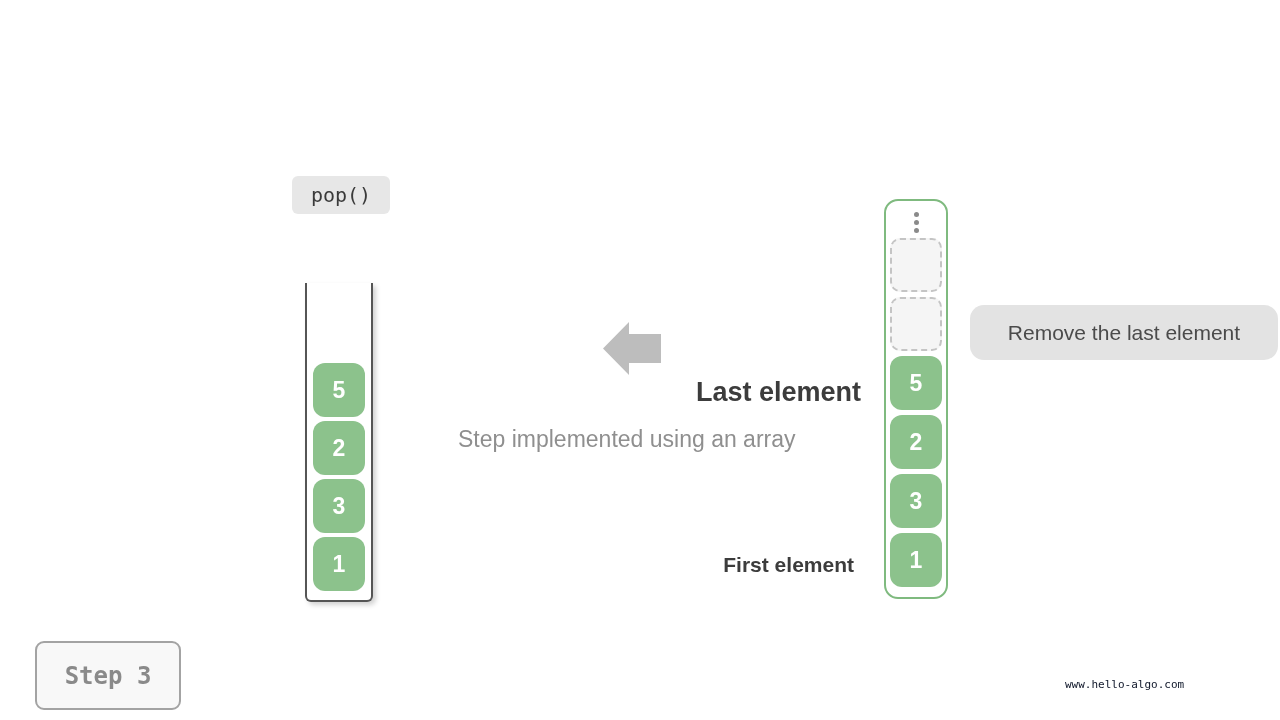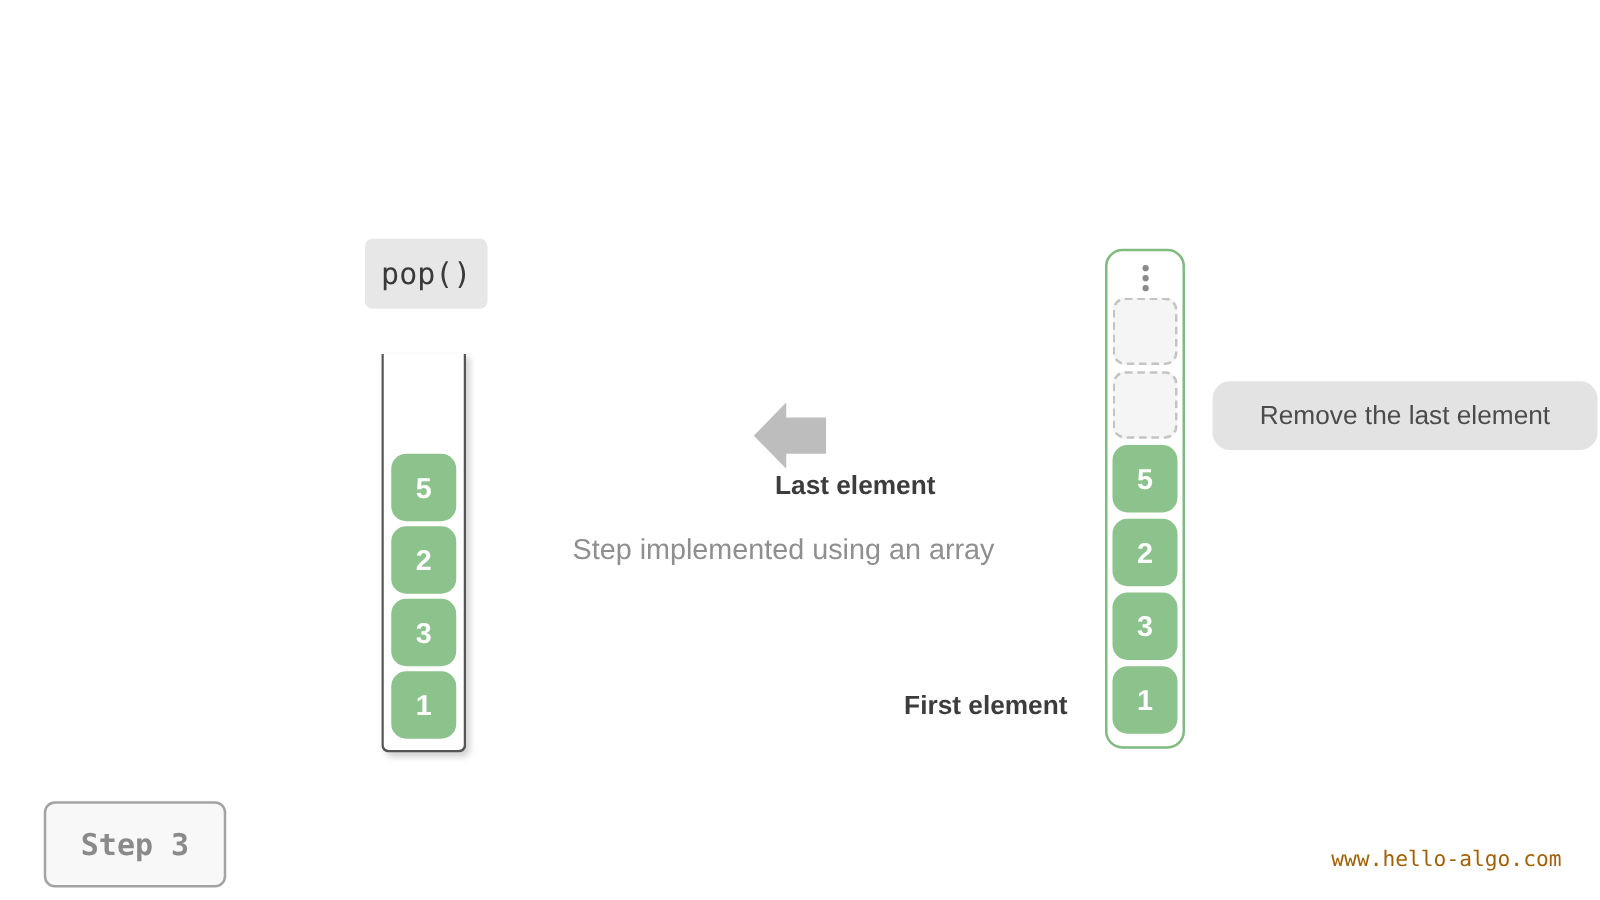--- a/index.html
+++ b/index.html
@@ -11,24 +11,24 @@
     --dark-text:#3c3c3c;
     --mid-gray-text:#8f8f8f;
     --container-border:#555555;
   }
   *{margin:0;padding:0;box-sizing:border-box;}
   body{background:#ffffff;font-family:"Liberation Sans",sans-serif;}
   .canvas{position:relative;width:1280px;height:720px;background:#ffffff;overflow:hidden;}
 
   
   .op-label{
-    position:absolute;left:292px;top:191px;width:98px;height:56px;
+    position:absolute;left:292px;top:176px;width:98px;height:38px;
     background:var(--label-bg);border-radius:6px;
     display:flex;align-items:center;justify-content:center;
-    font-family:"DejaVu Sans Mono",monospace;font-size:24px;color:#3a3a3a;
+    font-family:"DejaVu Sans Mono",monospace;font-size:20px;color:#3a3a3a;
   }
 
   
   .left-stack{
     position:absolute;left:305px;top:283px;width:68px;height:319px;
     border-left:2px solid var(--container-border);
     border-right:2px solid var(--container-border);
     border-bottom:2px solid var(--container-border);
     border-radius:0 0 6px 6px;
     box-shadow:3px 3px 5px rgba(0,0,0,0.18);
@@ -52,22 +52,22 @@
   .empty-slot{
     width:52px;height:54px;border-radius:10px;flex:0 0 auto;
     border:2px dashed #c4c4c4;background:#f5f5f5;
   }
 
   
   .arrow{position:absolute;left:603px;top:322px;width:58px;height:53px;}
 
   
   .last-el{
-    position:absolute;left:620px;top:377px;width:241px;
-    font-size:21px;font-weight:bold;color:var(--dark-text);
+    position:absolute;left:620px;top:377px;width:241px;text-align:right;
+    font-size:27px;font-weight:bold;color:var(--dark-text);
   }
   .first-el{
     position:absolute;left:620px;top:553px;width:234px;text-align:right;
     font-size:21px;font-weight:bold;color:var(--dark-text);
   }
   .caption{
     position:absolute;left:458px;top:426px;width:380px;
     font-size:23px;color:var(--mid-gray-text);
   }
   .remove-note{
@@ -81,21 +81,21 @@
   .step-badge{
     position:absolute;left:35px;top:641px;width:146px;height:69px;
     background:#f8f8f8;border:2px solid #a3a3a3;border-radius:9px;
     display:flex;align-items:center;justify-content:center;
     font-family:"DejaVu Sans Mono",monospace;font-weight:bold;font-size:24px;color:#8a8a8a;
   }
 
   
   .watermark{
     position:absolute;left:1065px;top:678px;
-    font-family:"DejaVu Sans Mono",monospace;font-size:17px;color:#a16207;
+    font-family:"DejaVu Sans Mono",monospace;font-size:11px;color:#0f172a;
   }
 </style>
 </head>
 <body>
 
 <div class="canvas">
 
   <div class="op-label">pop()</div>
 
   <div class="left-stack">

